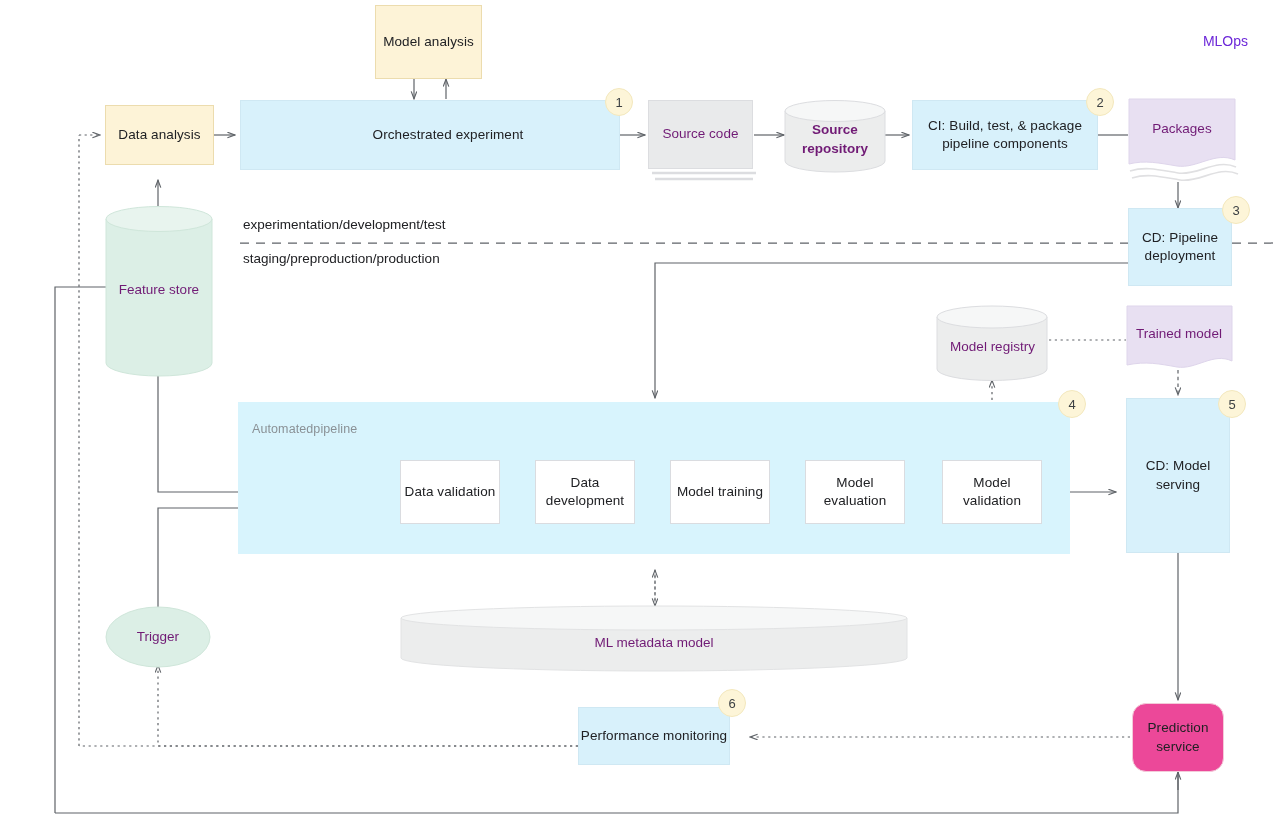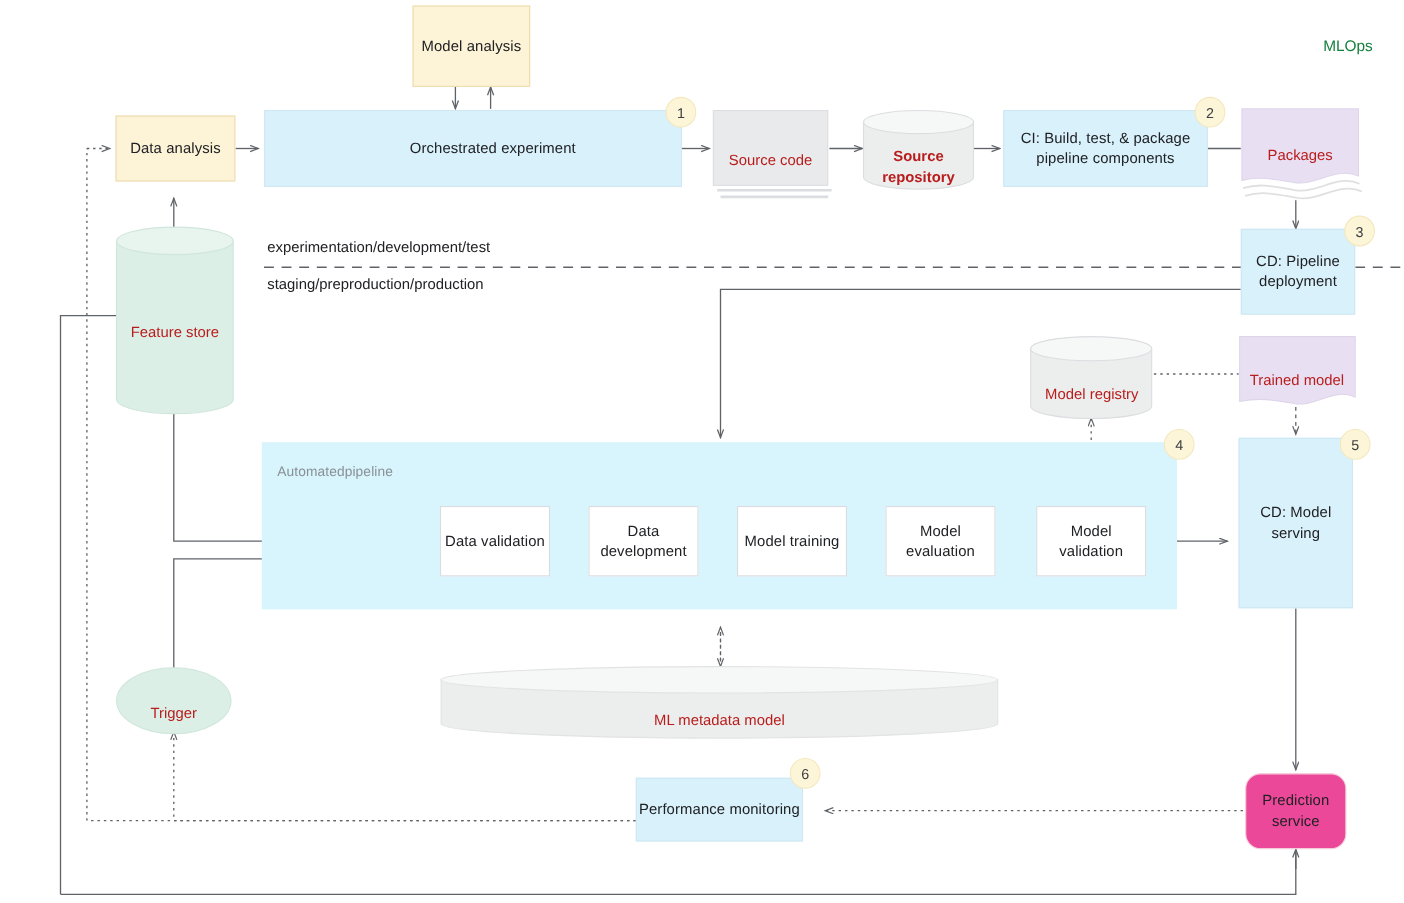--- a/index.html
+++ b/index.html
@@ -9,30 +9,30 @@
   .node{position:absolute;box-sizing:border-box;display:flex;align-items:center;
         justify-content:center;text-align:center;color:#202124;font-size:13.5px;
         line-height:1.35;letter-spacing:.1px;}
   .rect{border:1px solid #d8dade;}
   .yel{background:#fdf3d7;border-color:#ecdcae;}
   .blu{background:#d8f1fb;border-color:#cfe8f3;}
   .wht{background:#ffffff;border-color:#dadce0;}
   .pnk{background:#ec4899;border:1px solid #f3cbd9;border-radius:14px;}
   .band{background:#d8f4fd;border:none;}
   .bandlabel{position:absolute;color:#8a9196;font-size:12.5px;letter-spacing:.1px;}
-  .corner{position:absolute;color:#15803d;font-size:14px;}
+  .corner{position:absolute;color:#6d28d9;font-size:14px;}
   .edgelabel{position:absolute;color:#202124;font-size:13.5px;white-space:nowrap;}
   .badge{position:absolute;width:26px;height:26px;border-radius:50%;
          background:#fdf5d8;border:1px solid #f3e8bd;color:#3c4043;font-size:13px;
          display:flex;align-items:center;justify-content:center;z-index:6;}
   .shape{position:absolute;}
   .shape svg{display:block;overflow:visible;}
   .shapetext{position:absolute;display:flex;align-items:center;justify-content:center;
-             text-align:center;color:#b91c1c;font-size:13.5px;line-height:1.35;
-             pointer-events:none;margin-top:12px;}
+             text-align:center;color:#701a75;font-size:13.5px;line-height:1.35;
+             pointer-events:none;}
 </style>
 </head>
 <body>
 
 <div id="stage">
 
   <svg id="svg" viewBox="0 0 1276 821">
     <defs>
       <marker id="ah" markerWidth="10" markerHeight="10" refX="8.6" refY="3.2" orient="auto" markerUnits="userSpaceOnUse">
         <path d="M1,0.4 L8.4,3.2 L1,6" fill="none" stroke="#5f6368" stroke-width="1.15"></path>

